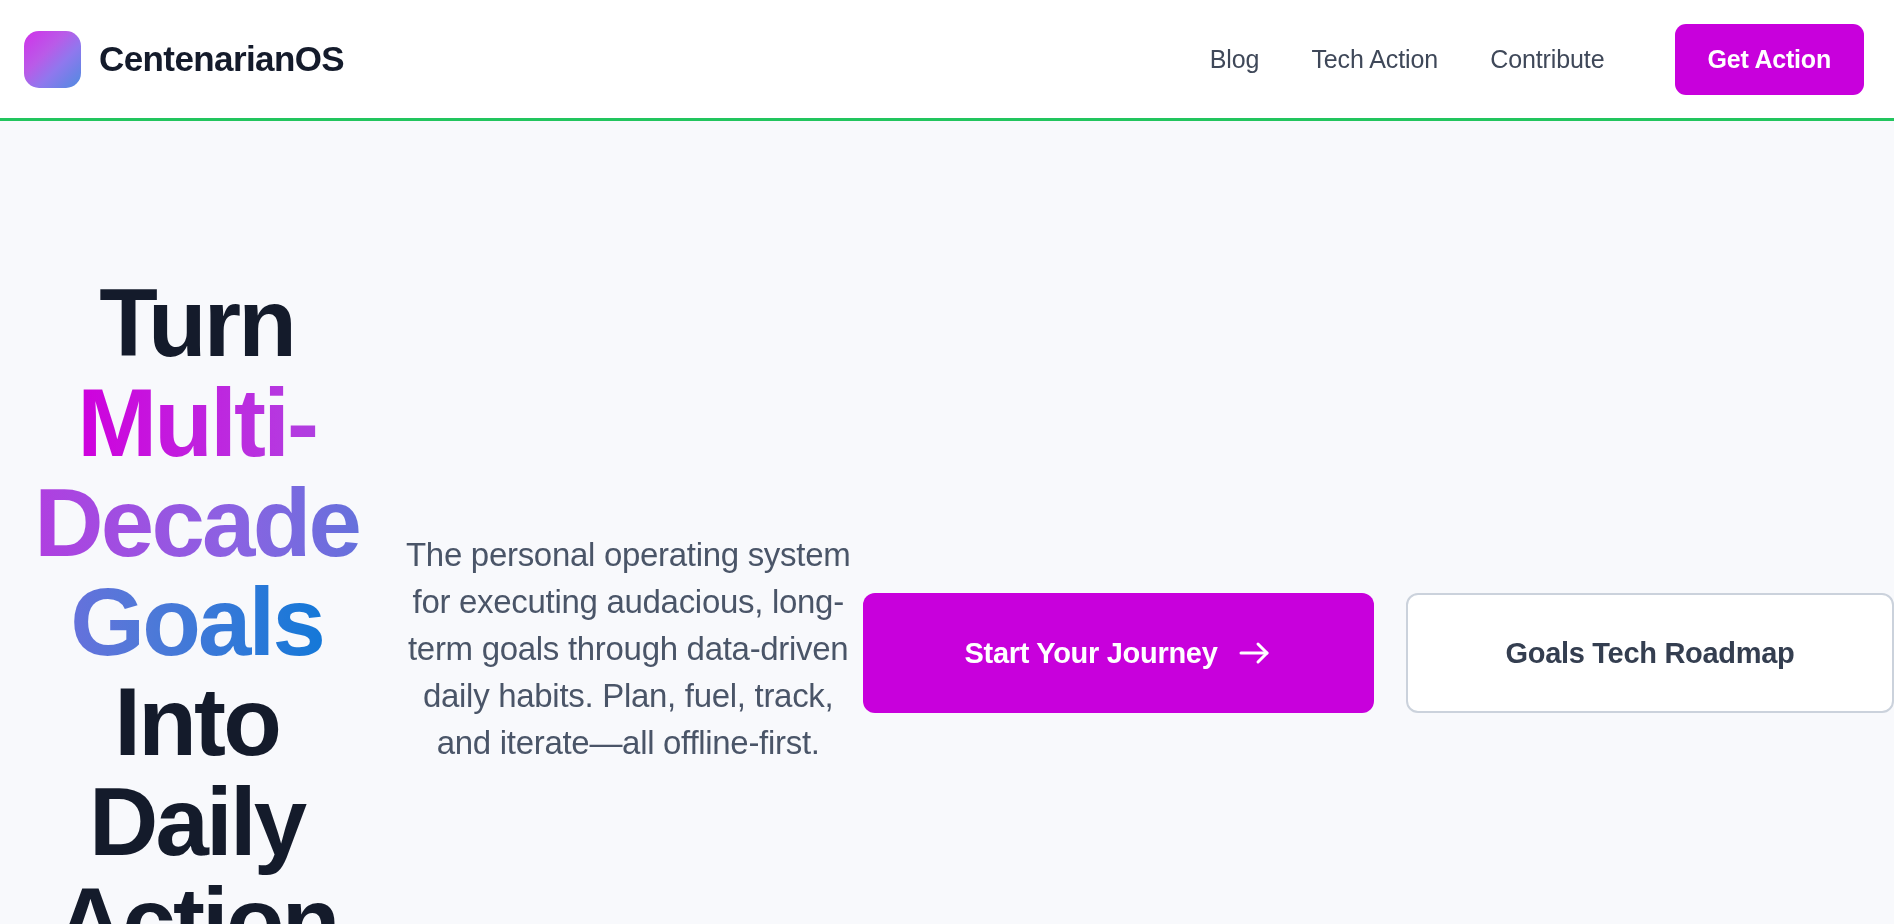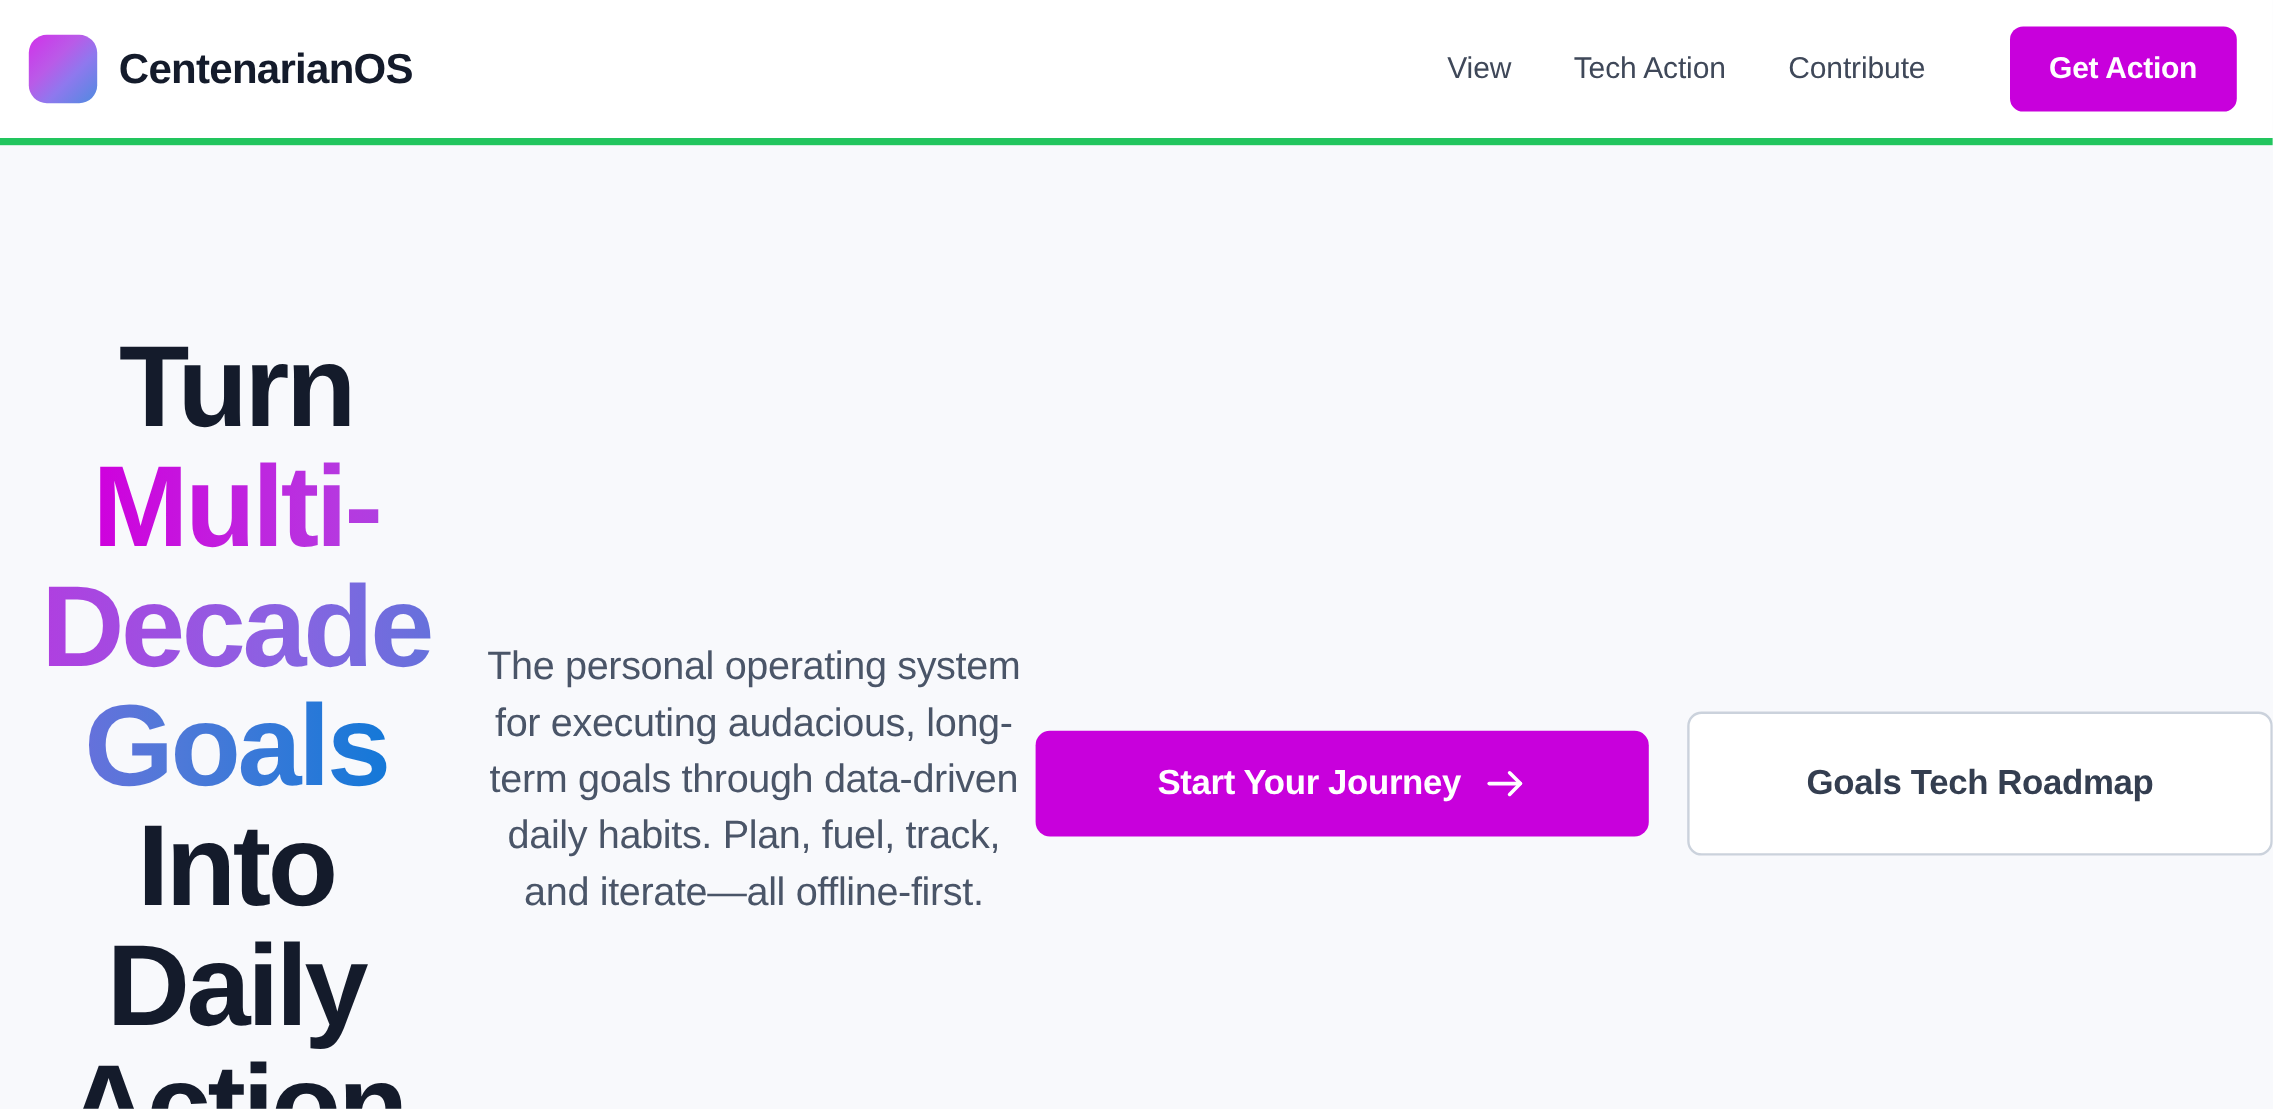--- a/index.html
+++ b/index.html
@@ -23,21 +23,21 @@
     display: flex;
     flex-direction: column;
     background: #f8f9fc;
   }
 
   
   .header {
     height: 121px;
     flex: 0 0 121px;
     background: #ffffff;
-    border-bottom: 6px solid #22c55e;
+    border-bottom: 3px solid #22c55e;
     display: flex;
     align-items: center;
     padding: 0 30px 0 24px;
   }
 
   .brand {
     display: flex;
     align-items: center;
     gap: 18px;
   }
@@ -144,21 +144,21 @@
     gap: 21px;
     white-space: nowrap;
     letter-spacing: -0.3px;
   }
 
   .btn-primary {
     background: #c800dc;
     color: #ffffff;
     border: none;
     width: 511px;
-    height: 88px;
+    height: 120px;
   }
 
   .btn-secondary {
     background: #ffffff;
     color: #343e50;
     border: 2px solid #cbd2dc;
     width: 488px;
     height: 120px;
   }
 
@@ -176,21 +176,21 @@
 <div class="page">
 
   <header class="header">
 
     <div class="brand">
       <div class="brand-logo"></div>
       <div class="brand-name">CentenarianOS</div>
     </div>
 
     <nav class="nav">
-      <a class="nav-link" href="#">View</a>
+      <a class="nav-link" href="#">Blog</a>
       <a class="nav-link" href="#">Tech Action</a>
       <a class="nav-link" href="#">Contribute</a>
       <button class="nav-cta">Get Action</button>
     </nav>
 
   </header>
 
   <main class="hero">
 
     <h1 class="hero-title"><span>Turn </span><span class="gradient-text">Multi-Decade Goals</span><span> Into Daily Action</span></h1>

